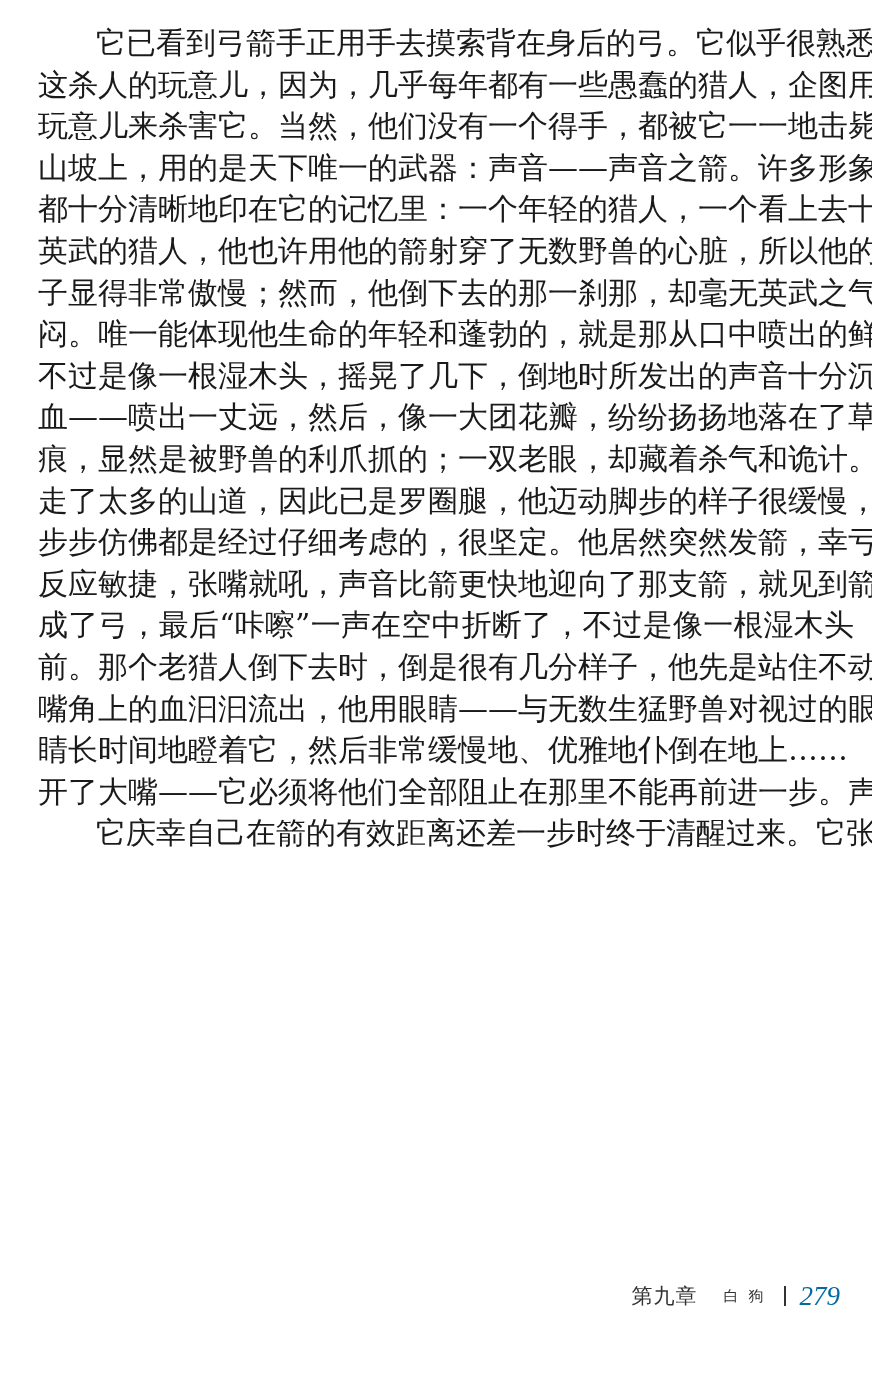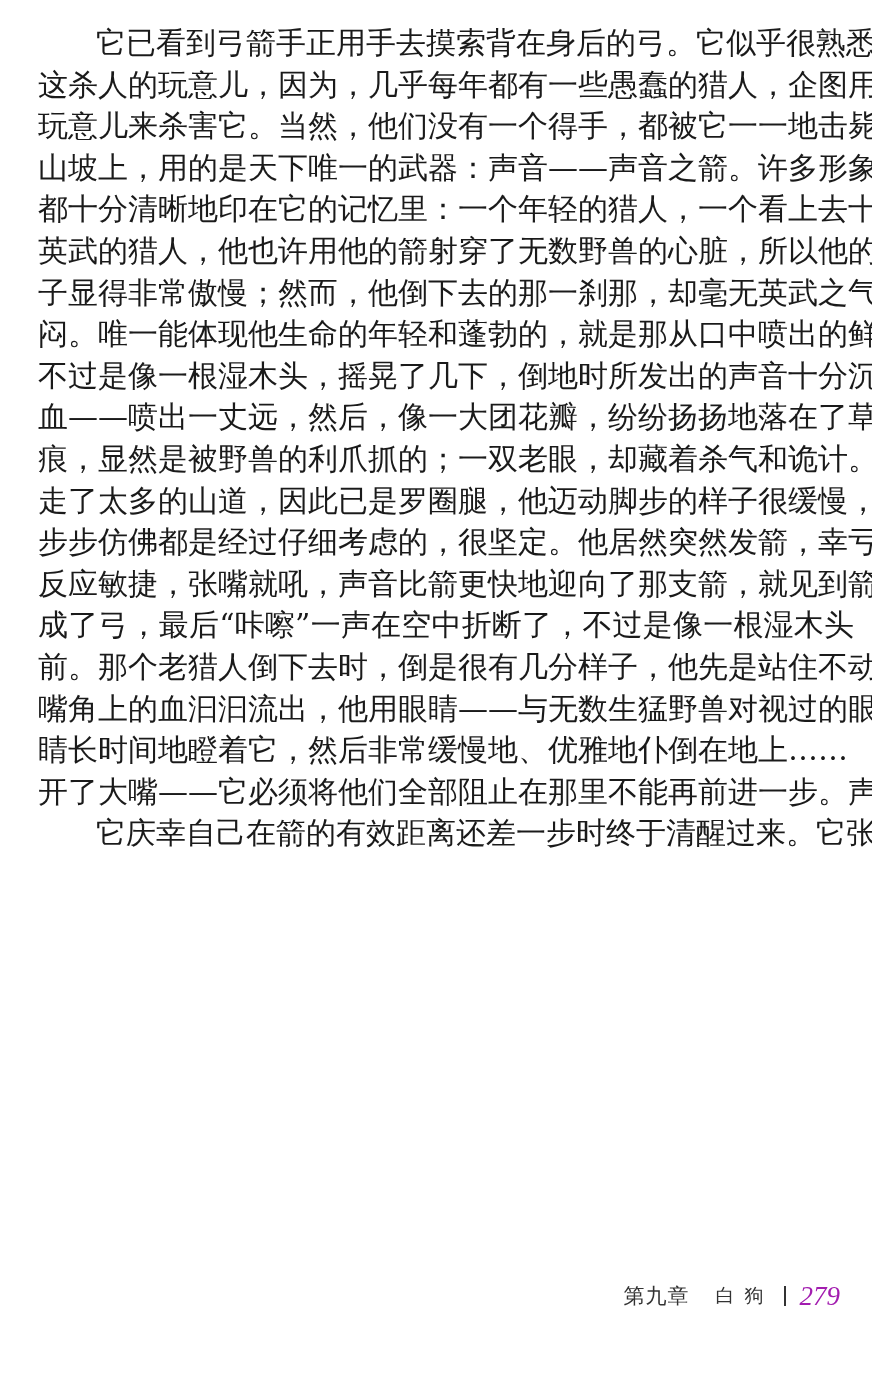--- a/index.html
+++ b/index.html
@@ -45,35 +45,35 @@
       display: flex;
       align-items: center;
       color: #333333;
       margin-top: 16px;
     }
     .chapter {
       font-size: 21px;
       letter-spacing: 1px;
     }
     .chapter-title {
-      font-size: 19px;
+      font-size: 15px;
       margin-left: 26px;
       letter-spacing: 10px;
     }
     .divider {
       width: 2px;
       height: 20px;
       background: #333333;
       margin: 0 14px 0 10px;
     }
     .page-number {
       font-family: "Liberation Serif", "DejaVu Serif", serif;
       font-style: italic;
       font-size: 27px;
-      color: #a21caf;
+      color: #0369a1;
     }
   </style>
 </head>
 <body>
 
 <div class="page-body">
   <span class="line indent">它已看到弓箭手正用手去摸索背在身后的弓。它似乎很熟悉</span>
   <span class="line">这杀人的玩意儿，因为，几乎每年都有一些愚蠢的猎人，企图用这</span>
   <span class="line">玩意儿来杀害它。当然，他们没有一个得手，都被它一一地击毙在</span>
   <span class="line">山坡上，用的是天下唯一的武器：声音——声音之箭。许多形象，</span>

